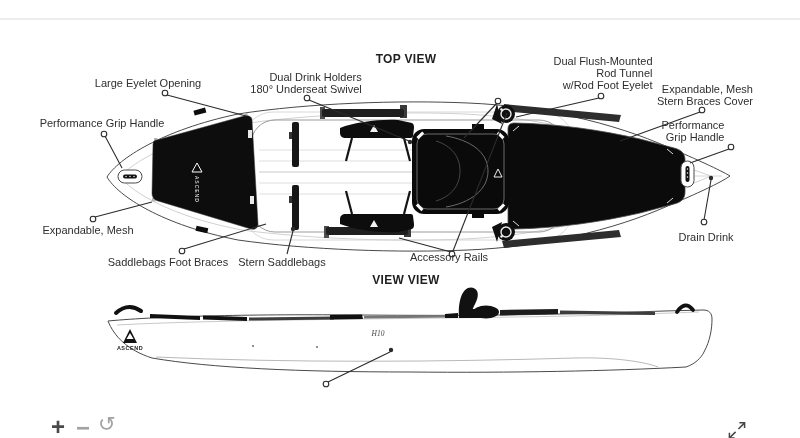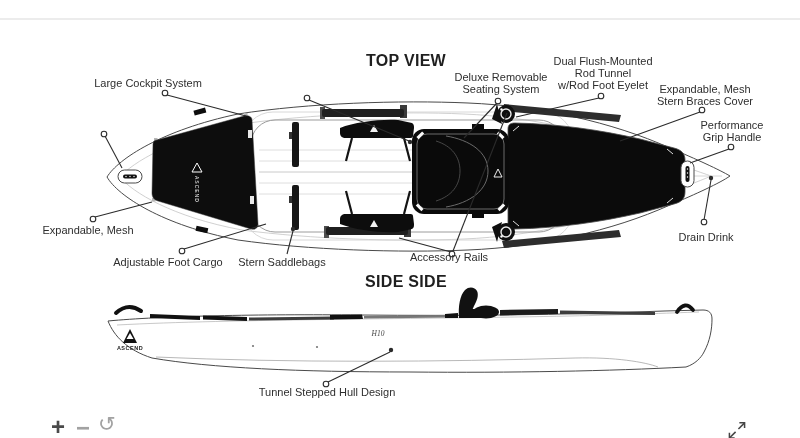--- a/index.html
+++ b/index.html
@@ -3,26 +3,26 @@
 <meta charset="utf-8">
 <style>
   html,body{margin:0;padding:0;background:#fff;}
   #stage{
     position:relative;width:800px;height:438px;background:#ffffff;
     font-family:"Liberation Sans",sans-serif;overflow:hidden;
   }
   #top-divider{position:absolute;left:0;top:18px;width:800px;height:2px;background:#ececec;}
   #diagram-svg{position:absolute;left:0;top:0;}
   .lbl{
-    position:absolute;transform:translateX(-50%);text-align:center;
+    position:absolute;transform:translateX(-50%);text-align:right;
     font-size:11px;line-height:12px;color:#2e2e2e;white-space:nowrap;
   }
   .lbl span{display:block;}
   .view-title{
-    position:absolute;transform:translateX(-50%);font-size:16px;font-weight:bold;
+    position:absolute;transform:translateX(-50%);font-size:12px;font-weight:bold;
     color:#1f1f1f;letter-spacing:.3px;white-space:nowrap;
   }
   .ctrl{position:absolute;line-height:1;cursor:pointer;user-select:none;}
   #zoom-in-btn{left:51px;top:415px;font-size:24px;font-weight:bold;color:#4a4a4a;}
   #zoom-out-btn{left:76px;top:416px;font-size:24px;font-weight:bold;color:#a2a2a2;}
   #rotate-btn{left:98px;top:414px;font-size:21px;color:#a2a2a2;font-family:"DejaVu Sans",sans-serif;}
   #fullscreen-btn{position:absolute;left:726px;top:420px;width:22px;height:18px;cursor:pointer;}
 </style>
 </head>
 <body>
@@ -214,59 +214,59 @@
       <line x1="704" y1="220" x2="711" y2="180"></line>
         <circle cx="704" cy="222" r="2.8" fill="#ffffff"></circle>
         <circle cx="711" cy="178" r="2.2" fill="#2b2b2b" stroke="none"></circle>
       <line x1="328" y1="382" x2="390" y2="352"></line>
         <circle cx="326" cy="384" r="2.8" fill="#ffffff"></circle>
         <circle cx="391" cy="350" r="2.2" fill="#2b2b2b" stroke="none"></circle>
     </g>
   </svg>
 
   <div class="view-title" style="left:406px;top:52px">TOP VIEW</div>
-  <div class="view-title" style="left:406px;top:273px">SIDE SIDE</div>
+  <div class="view-title" style="left:406px;top:273px">VIEW VIEW</div>
 
   <div class="lbl" style="left:148px;top:77px">
-      <span>Large Cockpit System</span>
-    </div>
-  <div class="lbl" style="left:501px;top:71px">
-      <span>Deluxe Removable</span>
-      <span>Seating System</span>
+      <span>Large Eyelet Opening</span>
+    </div>
+  <div class="lbl" style="left:306px;top:71px">
+      <span>Dual Drink Holders</span>
+      <span>180° Underseat Swivel</span>
     </div>
   <div class="lbl" style="left:603px;top:55px">
       <span>Dual Flush-Mounted</span>
       <span>Rod Tunnel</span>
       <span>w/Rod Foot Eyelet</span>
     </div>
   <div class="lbl" style="left:705px;top:83px">
       <span>Expandable, Mesh</span>
       <span>Stern Braces Cover</span>
     </div>
-  <div class="lbl" style="left:732px;top:119px">
+  <div class="lbl" style="left:693px;top:119px">
       <span>Performance</span>
       <span>Grip Handle</span>
     </div>
+  <div class="lbl" style="left:102px;top:117px">
+      <span>Performance Grip Handle</span>
+    </div>
   <div class="lbl" style="left:88px;top:224px">
       <span>Expandable, Mesh</span>
     </div>
   <div class="lbl" style="left:168px;top:256px">
-      <span>Adjustable Foot Cargo</span>
+      <span>Saddlebags Foot Braces</span>
     </div>
   <div class="lbl" style="left:282px;top:256px">
       <span>Stern Saddlebags</span>
     </div>
   <div class="lbl" style="left:449px;top:251px">
       <span>Accessory Rails</span>
     </div>
   <div class="lbl" style="left:706px;top:231px">
       <span>Drain Drink</span>
-    </div>
-  <div class="lbl" style="left:327px;top:386px">
-      <span>Tunnel Stepped Hull Design</span>
     </div>
 
   <div class="ctrl" id="zoom-in-btn">+</div>
   <div class="ctrl" id="zoom-out-btn">−</div>
   <div class="ctrl" id="rotate-btn">↺</div>
   <div id="fullscreen-btn">
     <svg width="22" height="18" viewBox="0 0 22 19">
       <g fill="none" stroke="#454545" stroke-width="1.6">
         <path d="M12.5,9.5 L19,3"></path>
           <path d="M13.5,3 L19,3 L19,8.5"></path>

